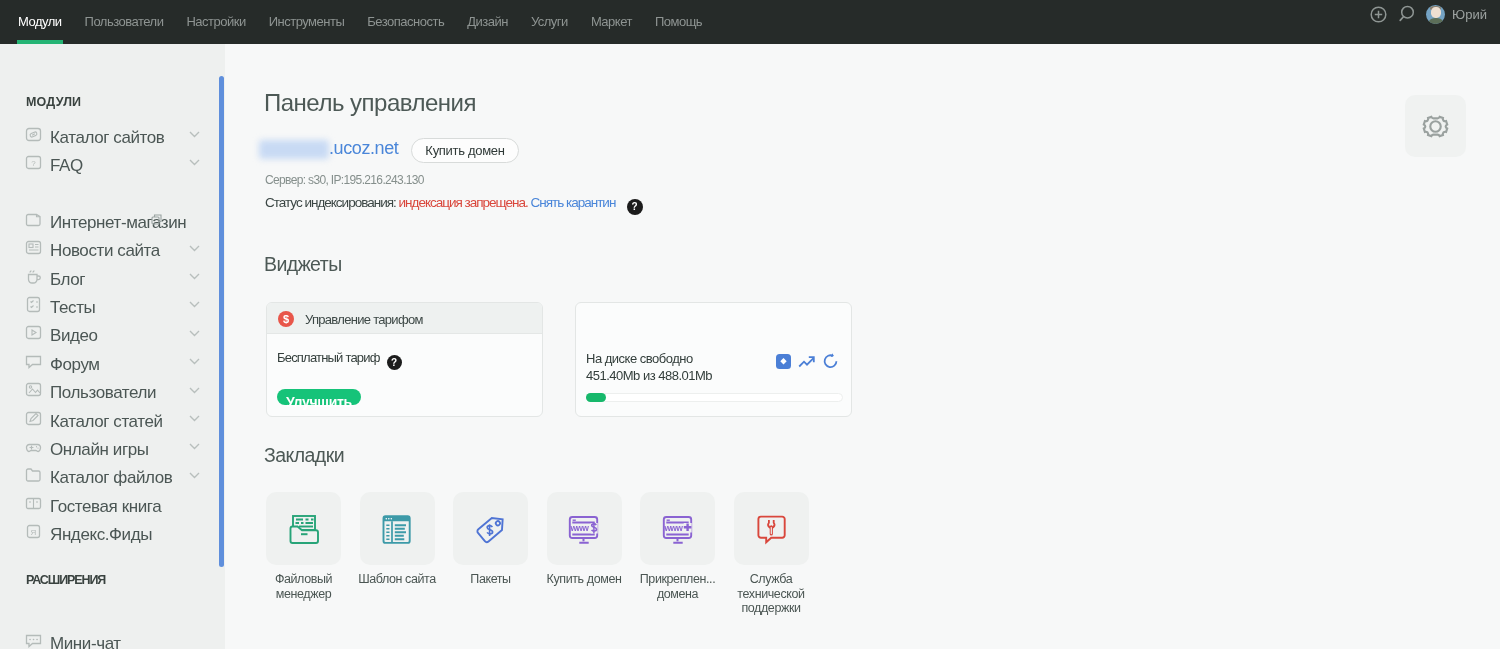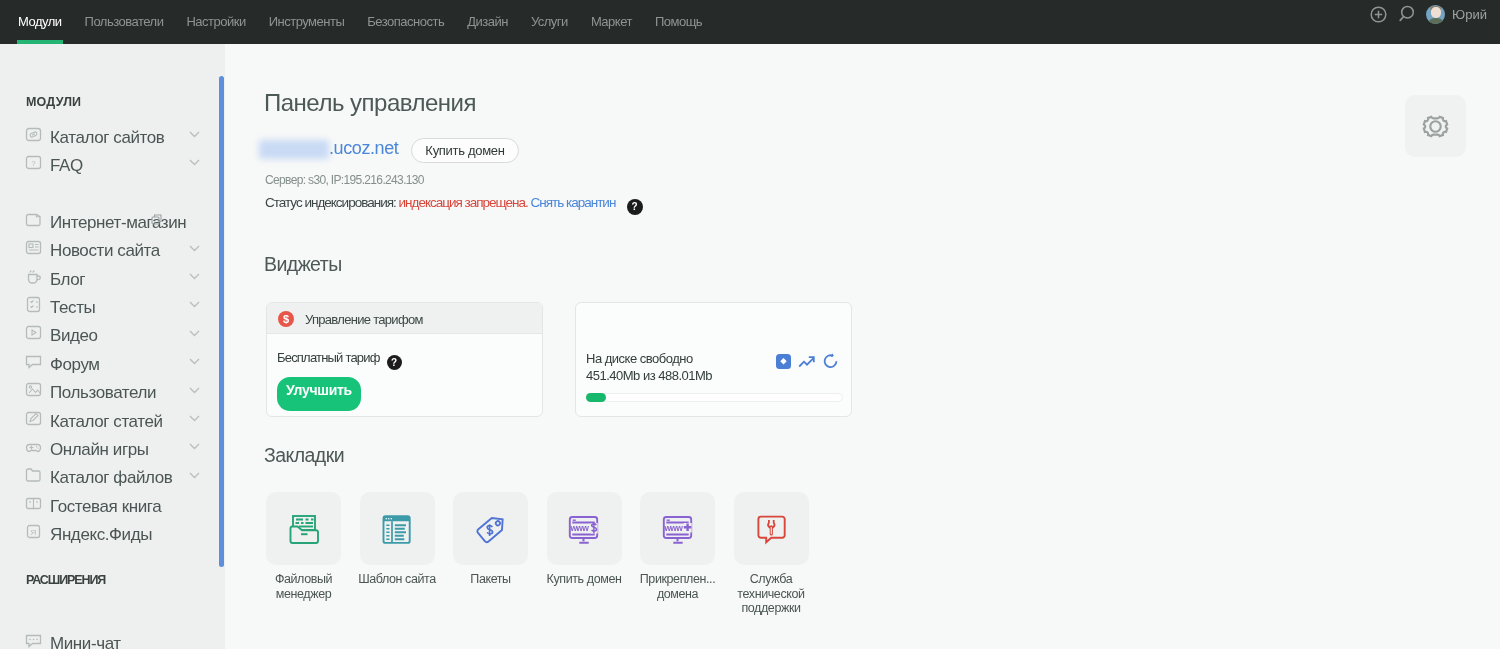--- a/index.html
+++ b/index.html
@@ -39,21 +39,21 @@
 h2.sec { position:absolute; left:264px; font-size:19.5px; letter-spacing:-0.55px; font-weight:normal; color:#4d5956; }
 
 .card { position:absolute; top:302px; width:277px; height:115px; background:#fbfcfc; border:1px solid #e3e6e5; border-radius:6px; }
 .chead { position:absolute; left:0; top:0; right:0; height:31px; background:#eef1f0; border-bottom:1px solid #e4e7e6; border-radius:5px 5px 0 0; }
 .ctitle { position:absolute; left:38px; top:8.5px; font-size:13px; letter-spacing:-0.7px; color:#3d4846; }
 .card1 { left:266px; }
 .card2 { left:575px; }
 .redcirc { position:absolute; left:11px; top:7.5px; width:16px; height:16px; border-radius:50%; background:#e8564a; color:#fff; font-size:11px; font-weight:bold; text-align:center; line-height:16px; }
 .free { position:absolute; left:10px; top:47px; font-size:13px; letter-spacing:-0.8px; color:#333e3b; }
 .free .qm { vertical-align:-3.5px; margin-left:7px; width:15px; height:15px; line-height:15px; }
-.upbtn { position:absolute; left:10px; top:74px; width:84px; height:34px; background:#16c379; border-radius:13px; color:#fff; font-size:14px; letter-spacing:-0.3px; font-weight:bold; text-align:center; line-height:26px; }
+.upbtn { position:absolute; left:10px; top:86px; width:84px; height:16px; background:#16c379; border-radius:13px; color:#fff; font-size:14px; letter-spacing:-0.3px; font-weight:bold; text-align:center; line-height:26px; }
 .disk1 { position:absolute; left:10px; top:48px; font-size:13px; letter-spacing:-0.5px; color:#333e3b; }
 .disk2 { position:absolute; left:10px; top:65px; font-size:13px; letter-spacing:-0.5px; color:#333e3b; }
 .dicons { position:absolute; right:13px; top:50px; display:flex; align-items:center; }
 .dicons > svg { margin-left:7px; }
 .pbar { position:absolute; left:10px; top:90px; width:257px; height:9px; background:#ffffff; border:1px solid #edefee; border-radius:4.5px; }
 .pfill { position:absolute; left:-1px; top:-1px; width:20px; height:9px; background:#17b86b; border-radius:4.5px; }
 
 .tile { position:absolute; top:492px; width:75px; height:73px; background:#eff1f0; border-radius:10px; }
 .tlabel { position:absolute; top:572px; width:130px; text-align:center; font-size:12.5px; letter-spacing:-0.4px; line-height:14.5px; color:#4b5653; }
 .gearcard { position:absolute; left:1405px; top:95px; width:61px; height:62px; background:#f0f2f1; border-radius:10px; }

